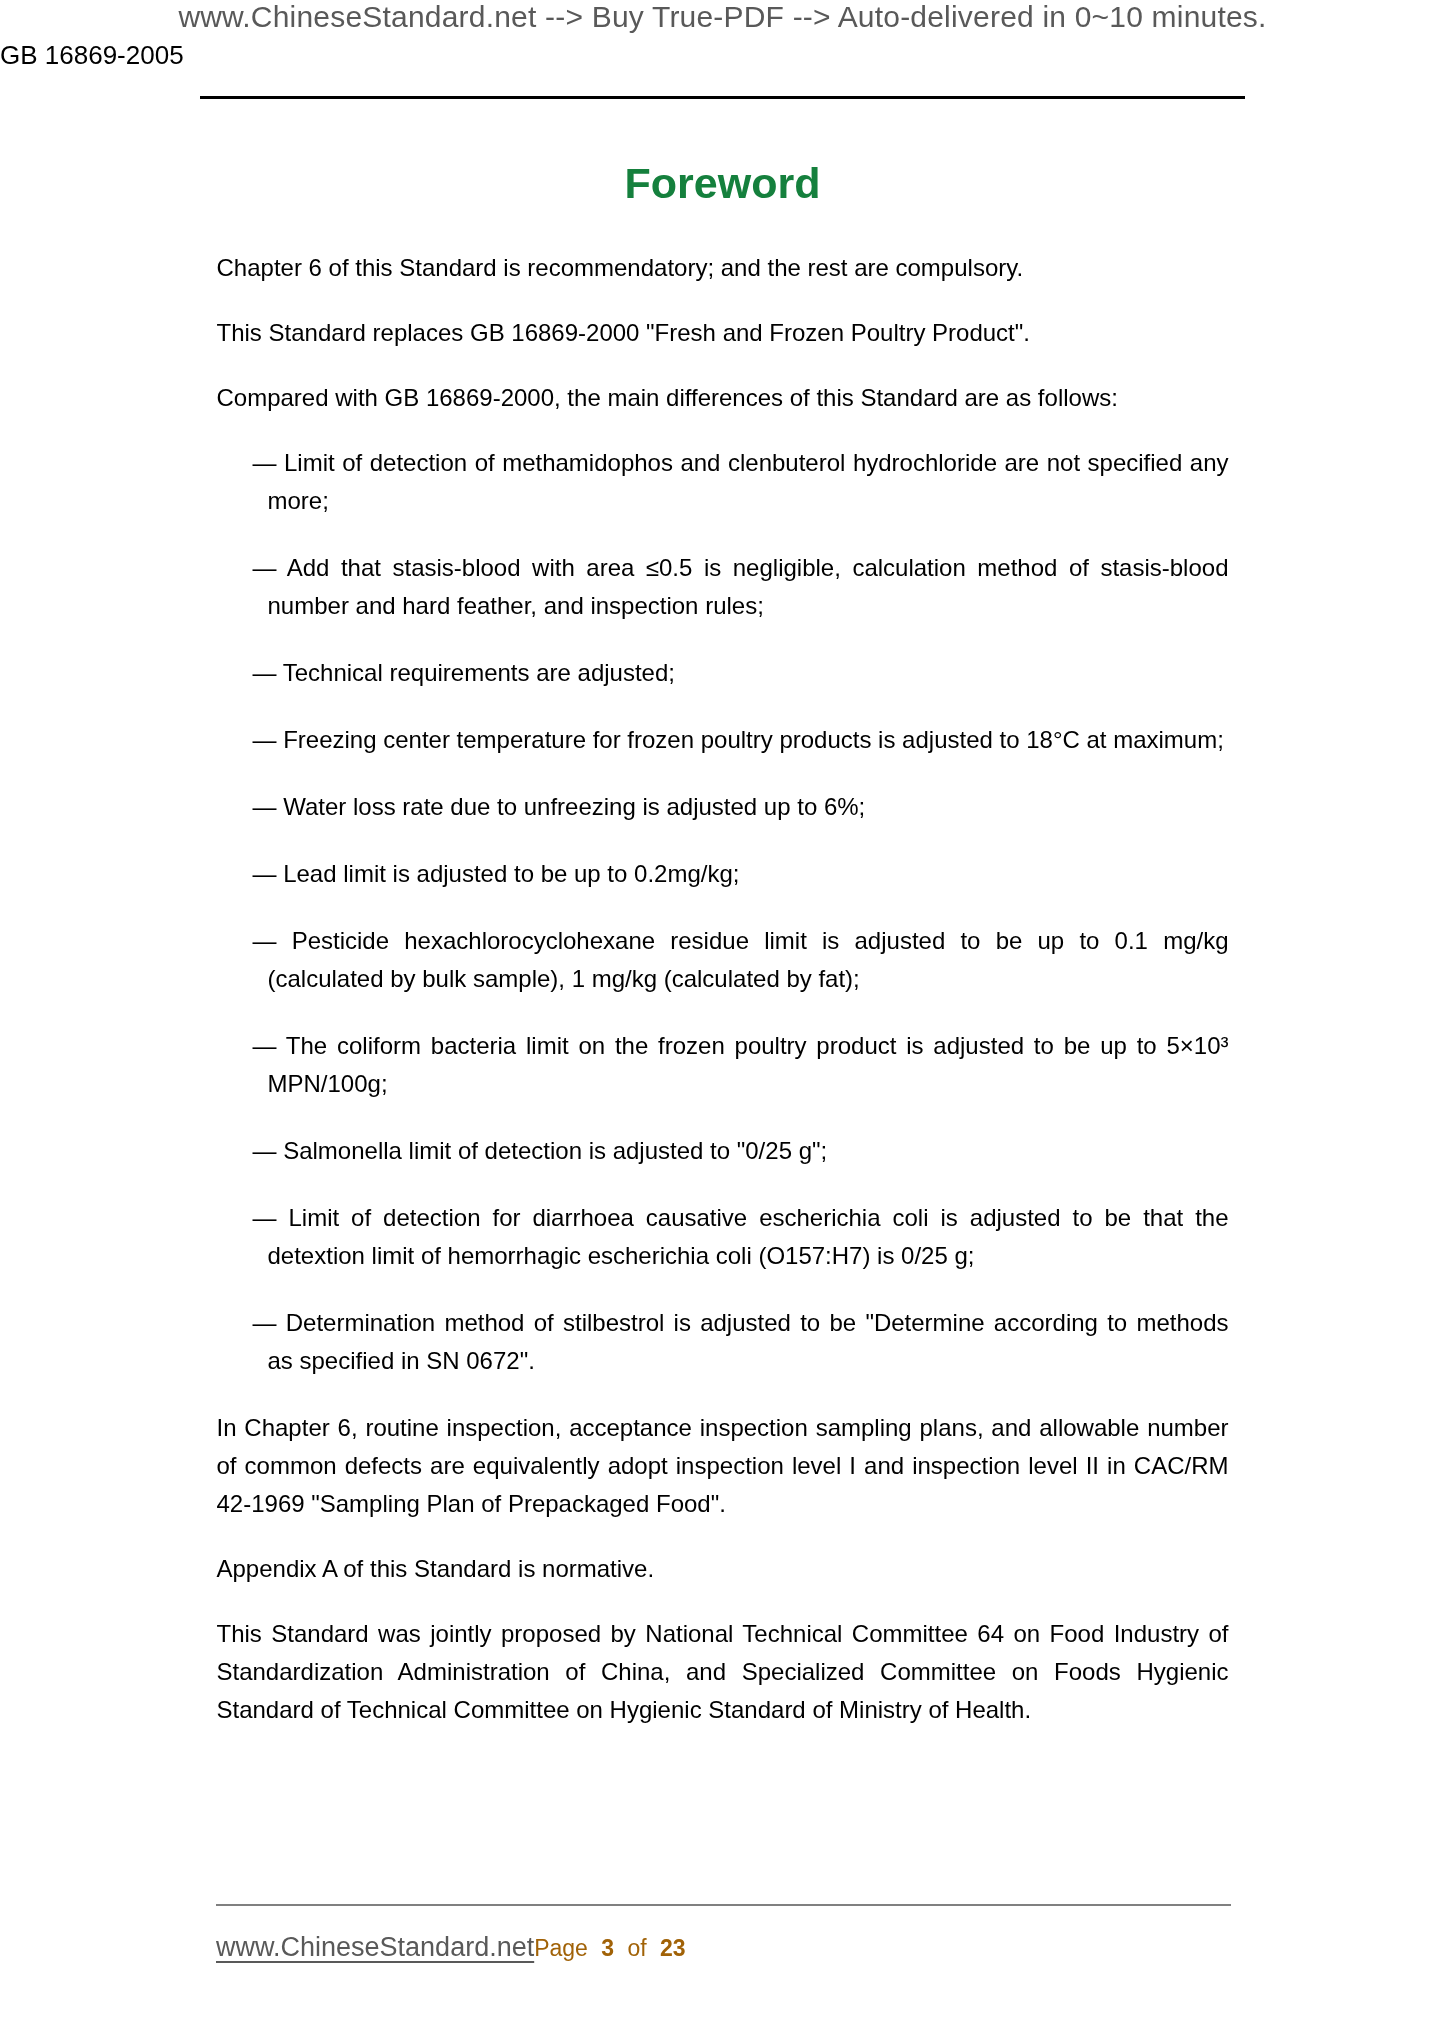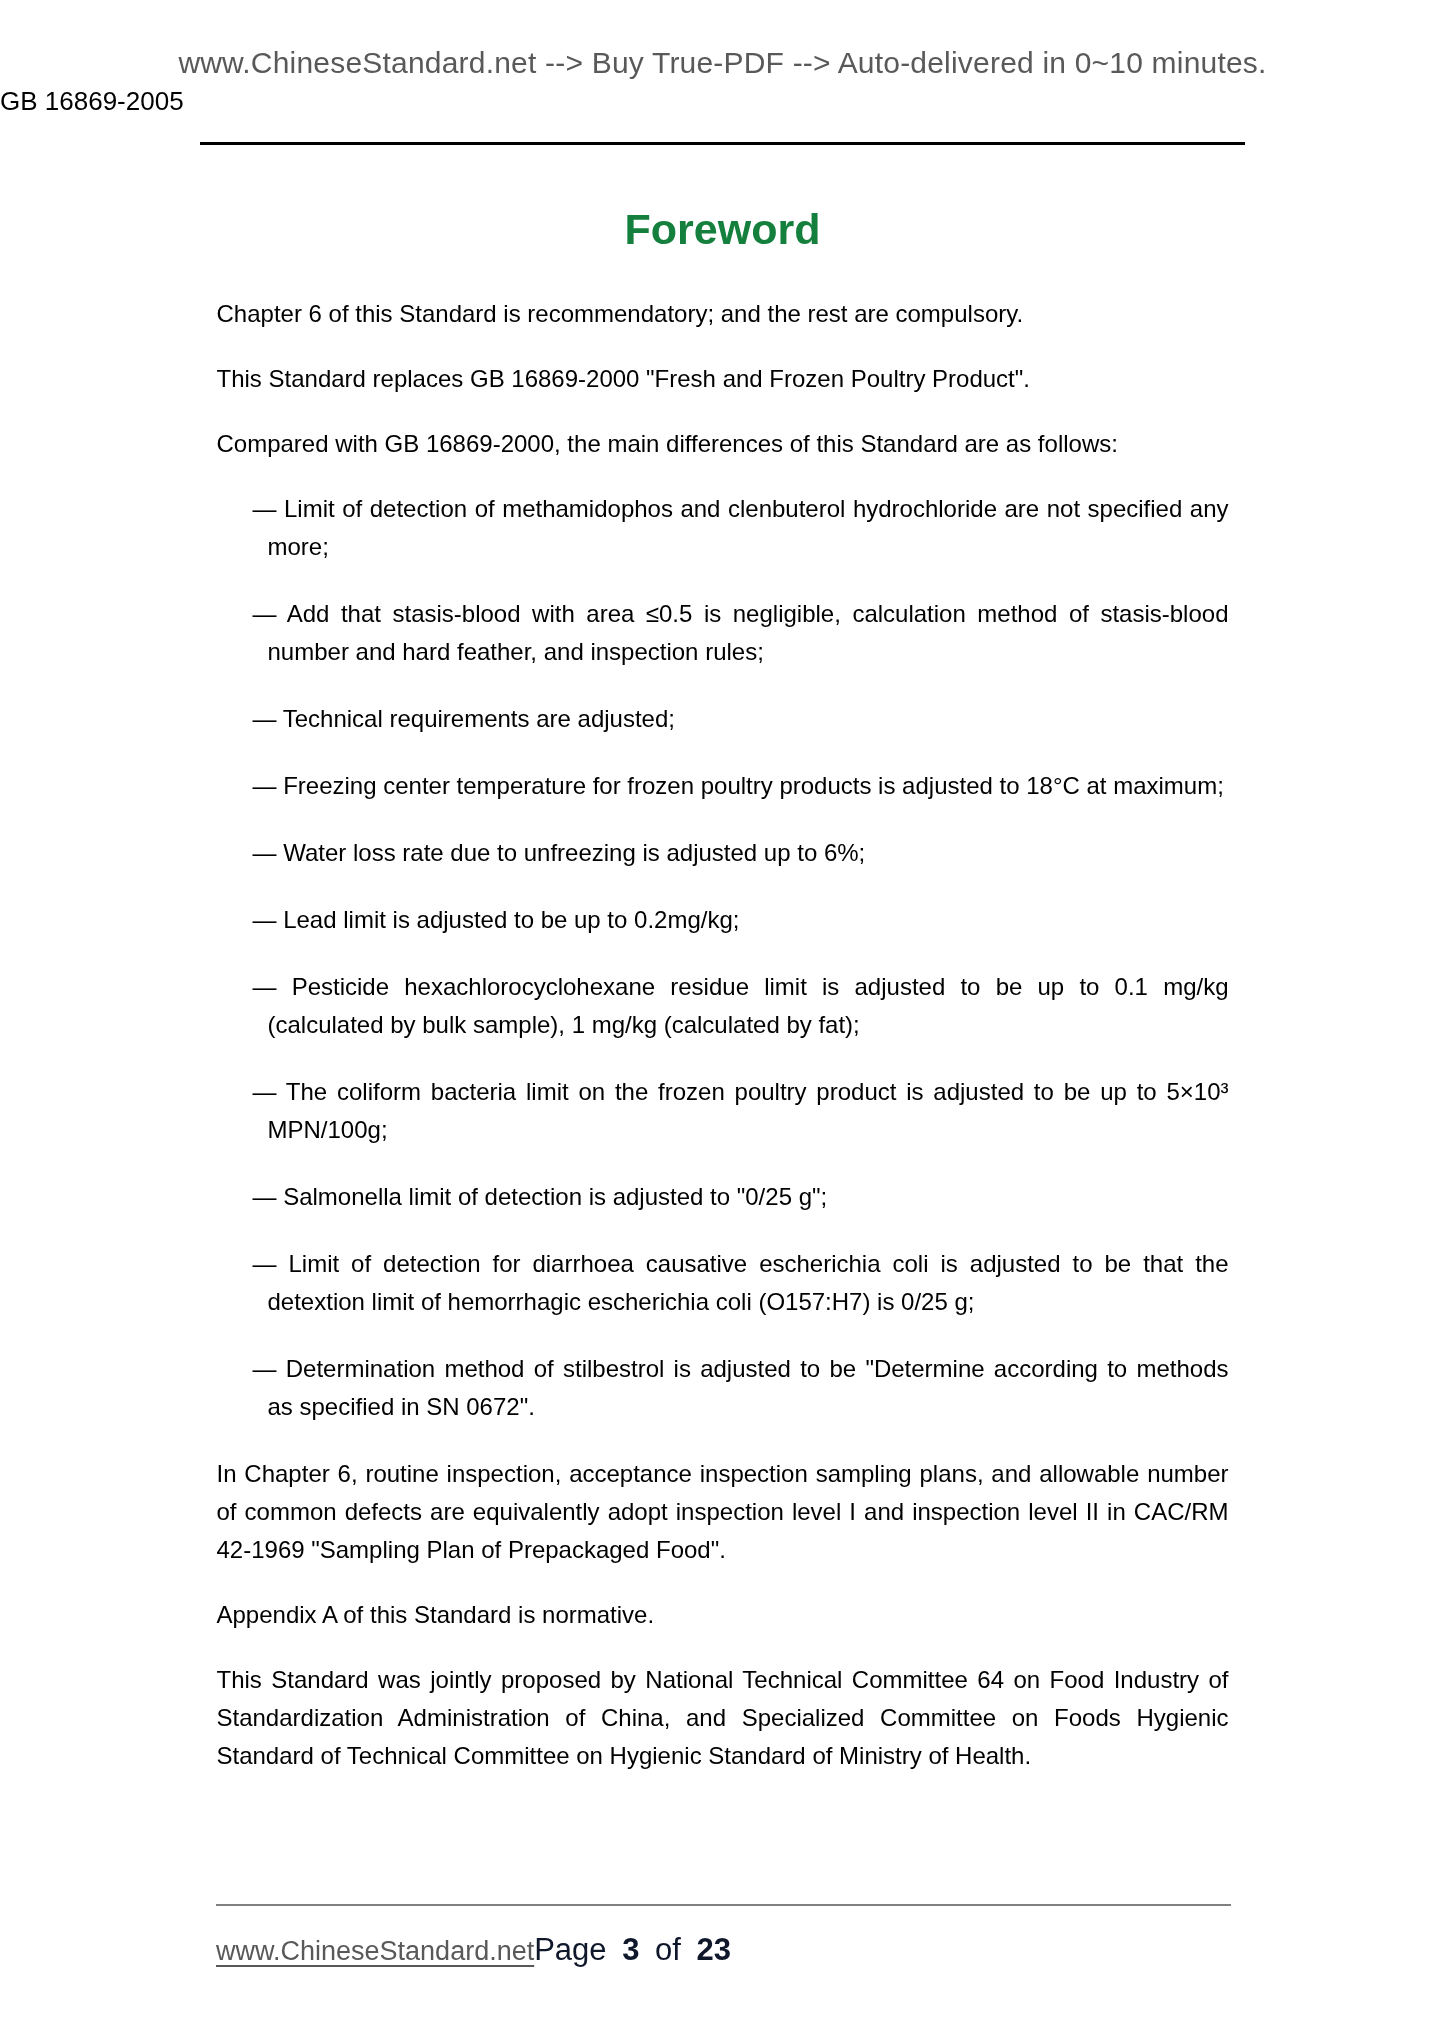--- a/index.html
+++ b/index.html
@@ -10,21 +10,20 @@
   .page {
     position: relative;
     width: 1445px;
     height: 2044px;
     background: #ffffff;
     overflow: hidden;
     font-family: "Liberation Sans", "DejaVu Sans", sans-serif;
     color: #000000;
   }
   .promo {
-    padding-top: 46px;
     text-align: center;
     font-size: 30px;
     line-height: 34px;
     color: #595959;
     letter-spacing: 0.2px;
   }
   .docnum {
     margin-top: 6px;
     text-align: left;
     font-size: 26px;
@@ -76,22 +75,22 @@
     align-items: baseline;
   }
   .site {
     font-size: 27px;
     color: #595959;
     text-decoration: underline;
     text-underline-offset: 5px;
     cursor: pointer;
   }
   .pageinfo {
-    font-size: 31px;
-    color: #0f172a;
+    font-size: 23px;
+    color: #a16207;
   }
   .pageinfo > * + * {
     margin-left: 7px;
   }
   .pageinfo b {
     font-weight: 700;
   }
 </style>
 </head>
 <body>

